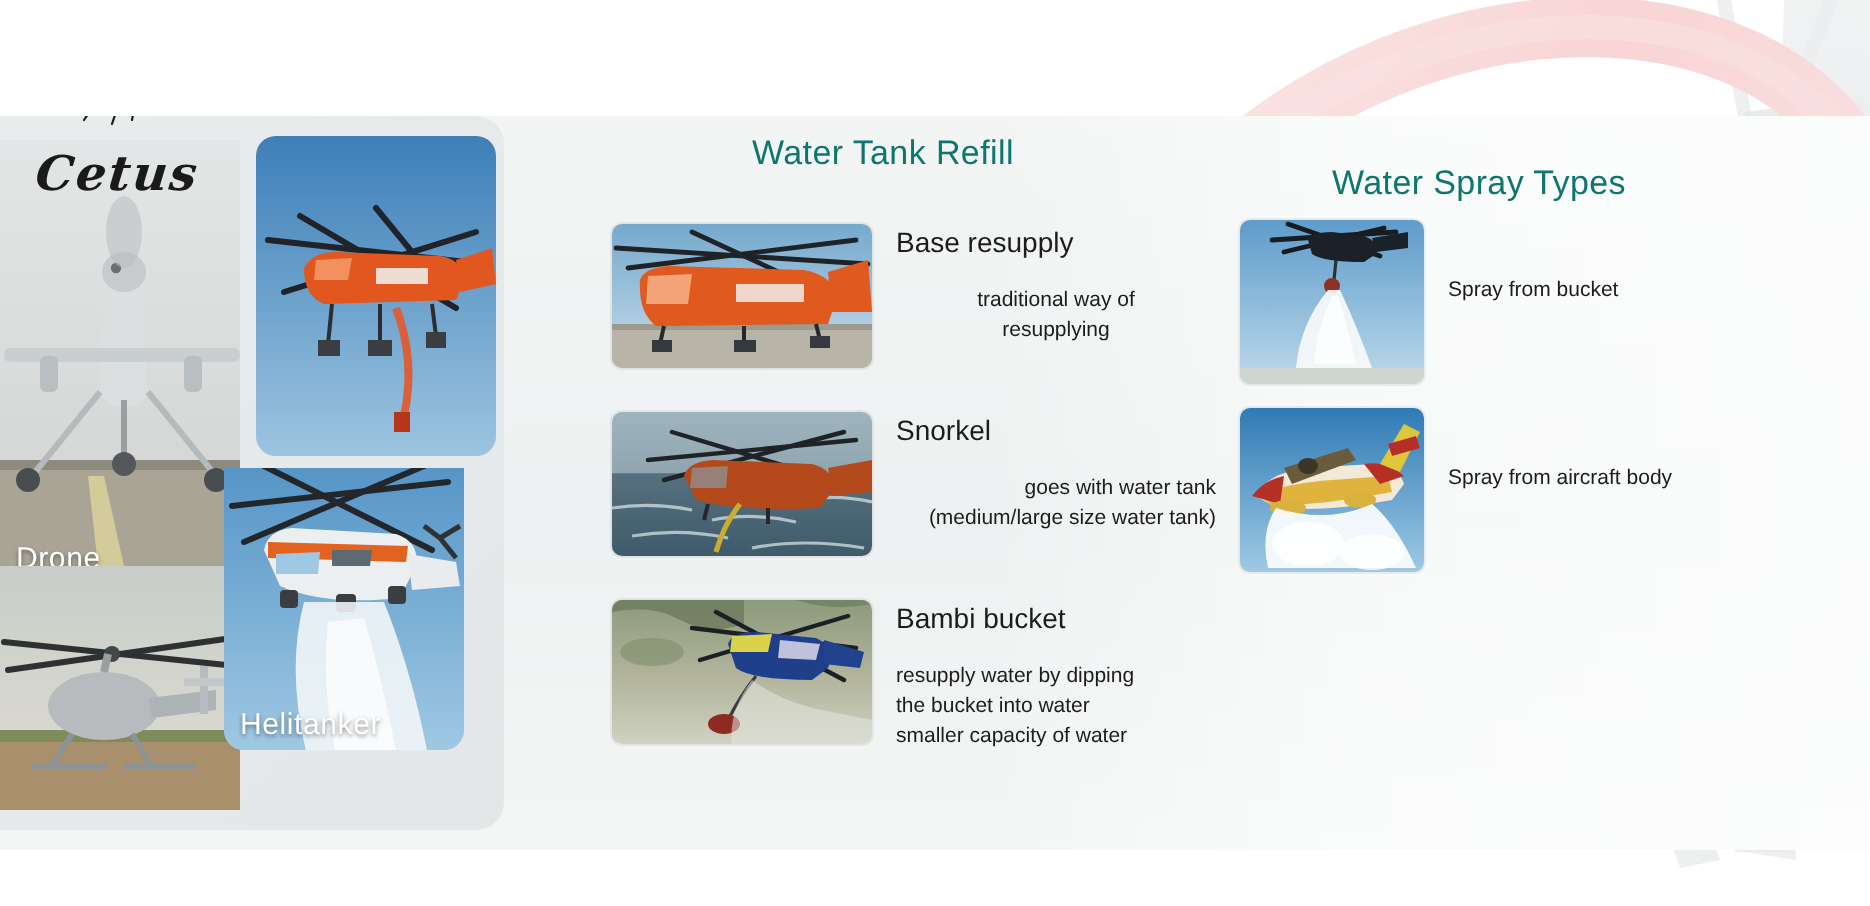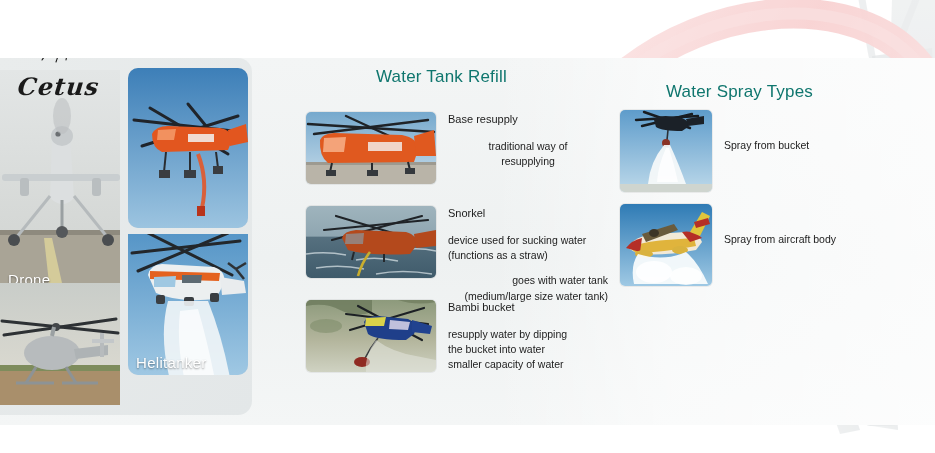--- a/index.html
+++ b/index.html
@@ -59,36 +59,36 @@
     color:#ffffff;font-size:15px;
     text-shadow:0 1px 2px rgba(0,0,0,.45);
     letter-spacing:.3px;
     margin-top:18px;
   }
 
   
   .p-drone   {left:0px;  top:12px; width:120px;height:222px;}
   .p-crane   {left:128px;top:10px; width:120px;height:160px; border-radius:10px;}
   .p-smallheli{left:0px; top:225px;width:120px;height:122px;}
-  .p-helitanker{left:128px;top:176px;width:120px;height:141px;border-radius:0 0 10px 10px;}
+  .p-helitanker{left:112px;top:176px;width:120px;height:141px;border-radius:0 0 10px 10px;}
 
   
   .col-refill{position:absolute;left:300px;top:58px;width:300px;height:367px;}
   .section-title{
     position:absolute;font-size:17px;color:#0f766e;font-weight:400;
     letter-spacing:.2px;white-space:nowrap;
   }
   .refill-title{left:76px;top:9px;}
   .refill-row{position:absolute;left:6px;width:300px;}
   .refill-row .thumb{
     position:absolute;left:0;top:0;width:130px;height:72px;
     border-radius:5px;overflow:hidden;box-shadow:0 0 0 1px rgba(0,0,0,.06);
   }
   .refill-row .txt{position:absolute;left:142px;top:0;width:160px;}
-  .lead{font-size:11px;color:#1c1c1c;margin:0 0 12px 0;line-height:1.35;}
+  .lead{font-size:14px;color:#1c1c1c;margin:0 0 12px 0;line-height:1.35;}
   .body-txt{font-size:10.5px;color:#1c1c1c;margin:0 0 10px 0;line-height:1.45;}
   .r1{top:54px;} .r2{top:148px;} .r3{top:242px;}
 
   
   .col-spray{position:absolute;left:600px;top:58px;width:335px;height:367px;}
   .spray-title{left:66px;top:24px;text-align:center;}
   .spray-row{position:absolute;left:20px;width:310px;}
   .spray-row .thumb{
     position:absolute;left:0;top:0;width:92px;height:82px;
     border-radius:5px;overflow:hidden;box-shadow:0 0 0 1px rgba(0,0,0,.06);
@@ -399,22 +399,20 @@
           <path d="M108 28 L130 24 L130 40 L110 42 Z" fill="#b4491c"></path>
           <g stroke="#24282c" stroke-width="2">
               <path d="M48 46 L46 54"></path>
               <path d="M78 48 L78 56"></path>
             </g>
           <path d="M64 46 Q56 56 52 70" stroke="#c8ad2e" stroke-width="2.6" fill="none"></path>
         </svg>
       </div>
       <div class="txt">
         <p class="lead" style="white-space: pre-line;">Snorkel</p>
-        <p class="body-txt" style="white-space: pre-line;">device used for sucking water
-(functions as a straw)</p>
         <p class="body-txt" style="white-space: pre-line; text-align: right;">goes with water tank
 (medium/large size water tank)</p>
       </div>
     </div>
 
     <div class="refill-row r3">
       <div class="thumb">
         <svg viewBox="0 0 130 72" preserveAspectRatio="xMidYMid slice">
           <defs>
               <linearGradient id="terR3" x1="0" y1="0" x2="0" y2="1">

